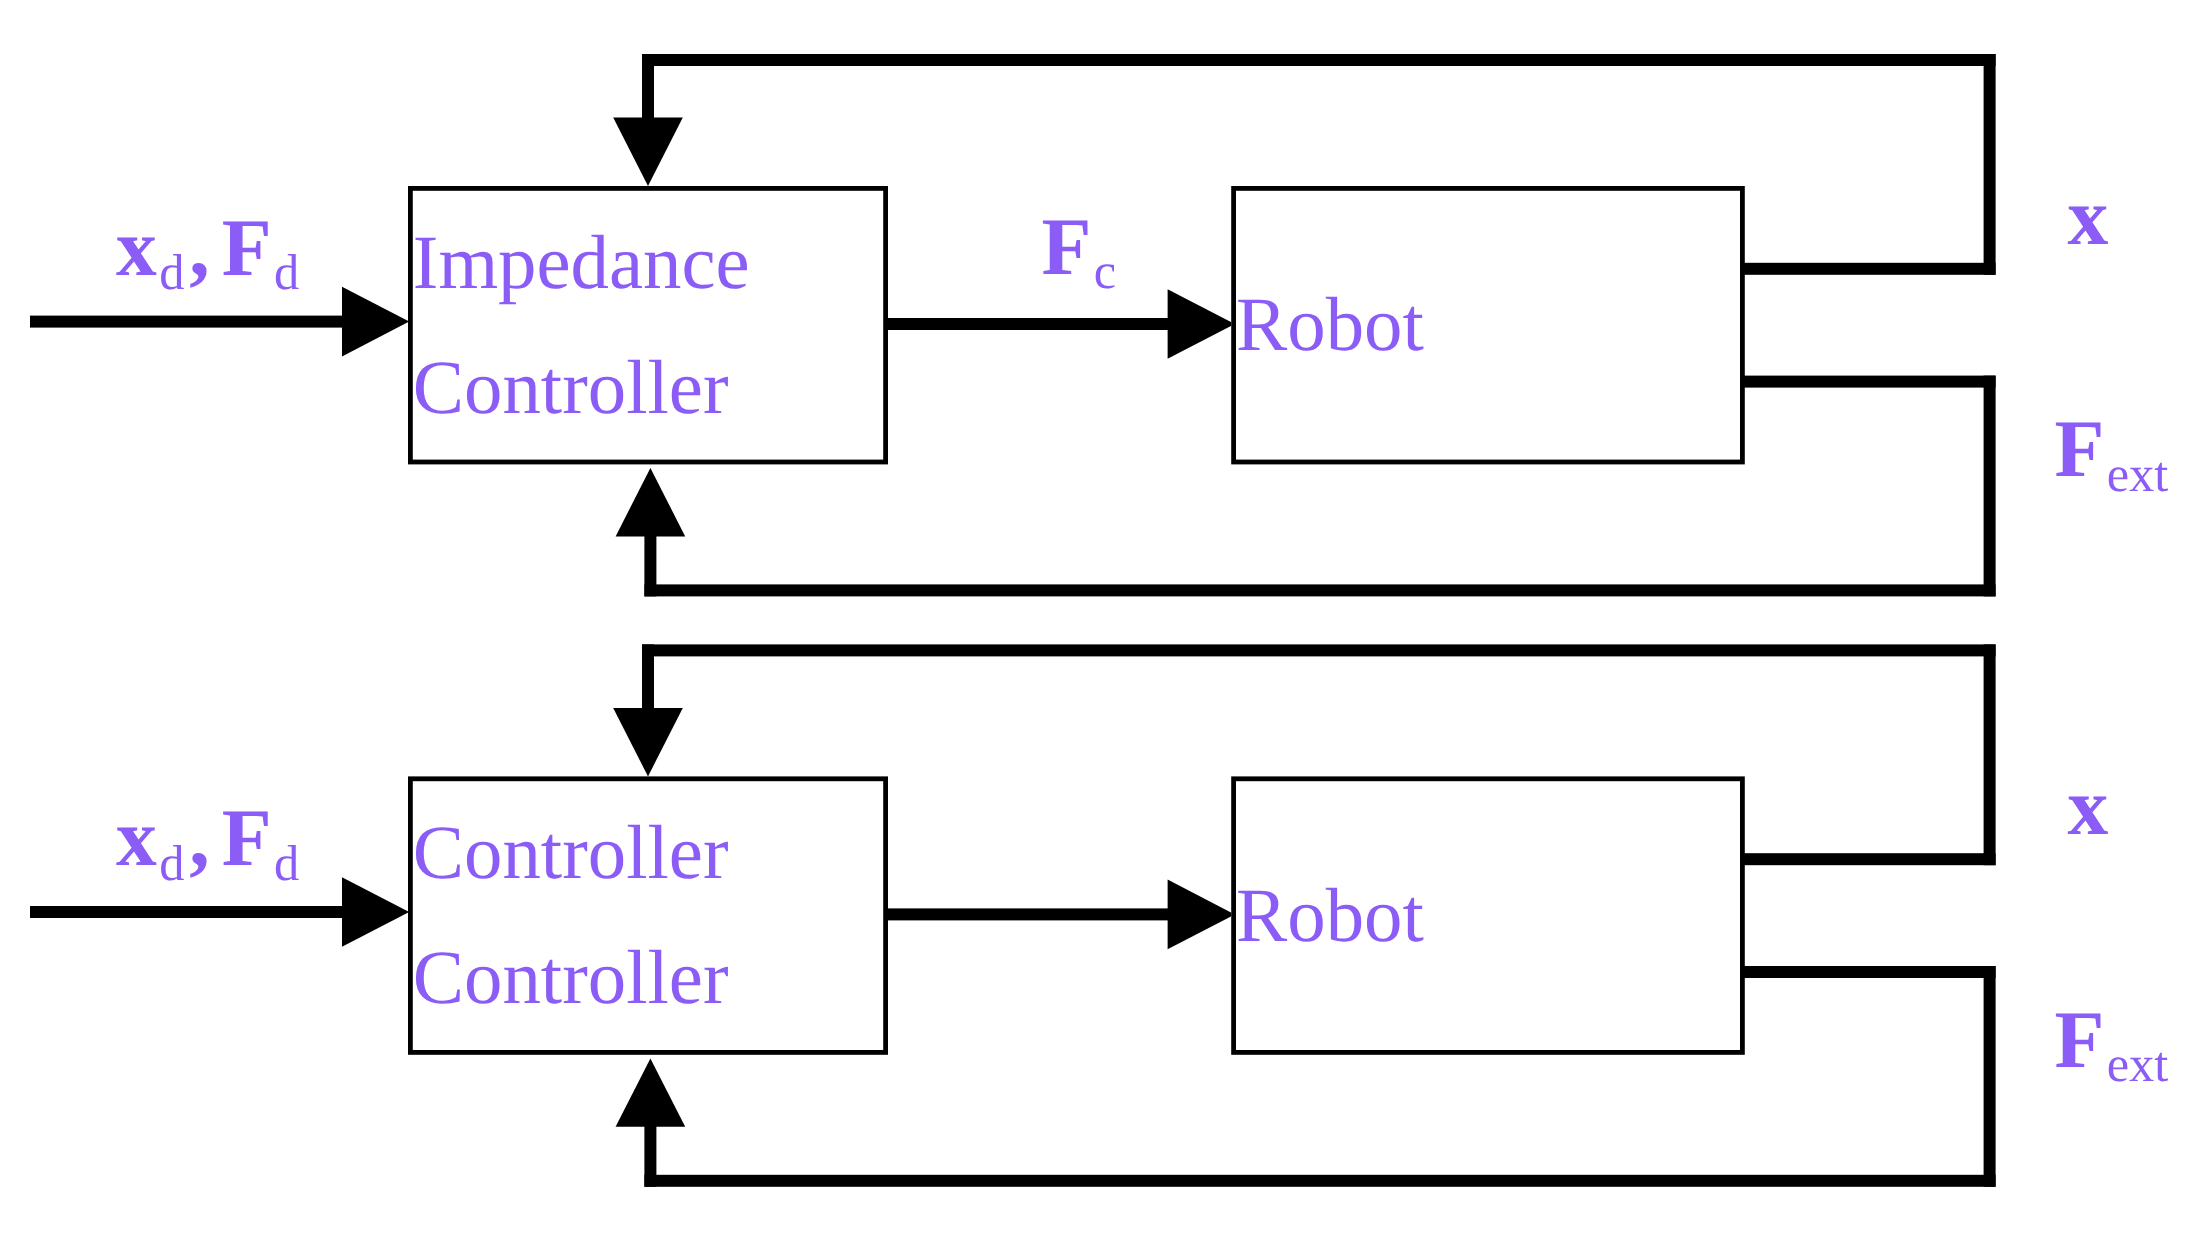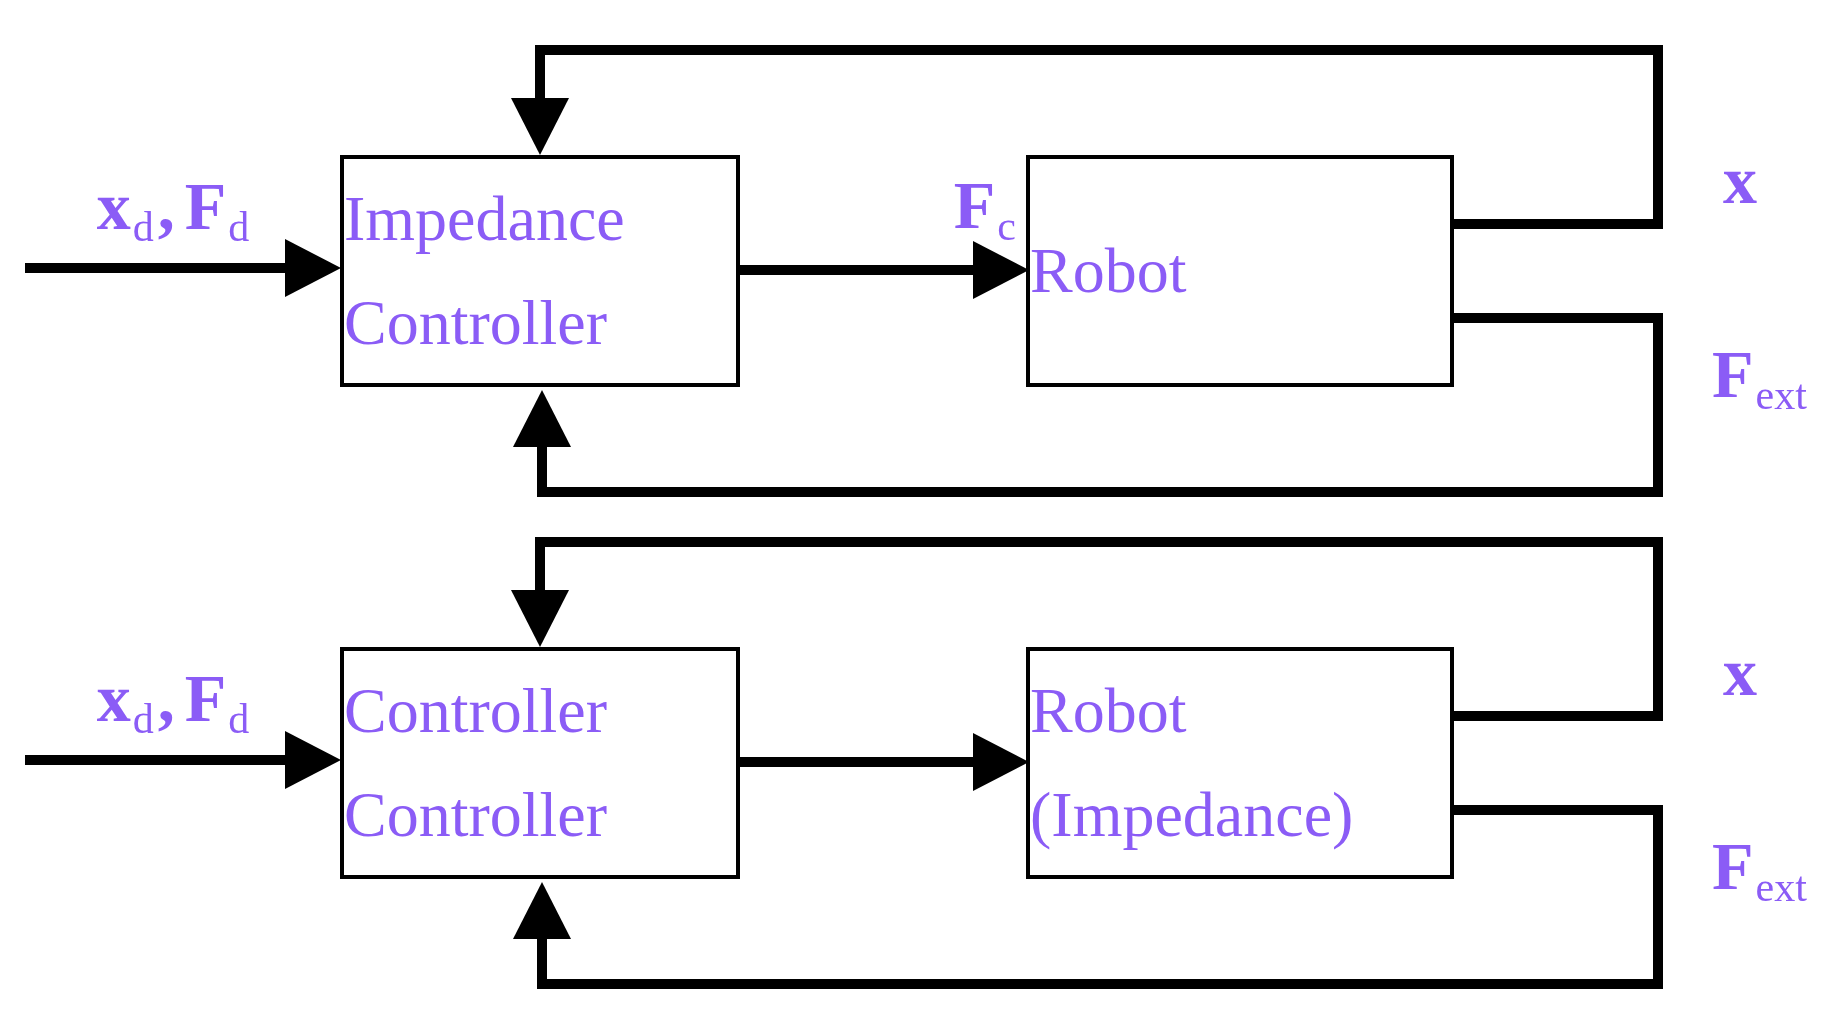--- a/index.html
+++ b/index.html
@@ -90,21 +90,21 @@
     margin-right: 10px;
   }
 
   
   .input-line      { left: 25px;  top: 263px; width: 262px; height: 10px; }
   .input-head      { left: 285px; top: 239px; }
   .input-label     { left: 73px;  top: 172px; width: 200px; text-align: center; }
 
   .command-line    { left: 740px; top: 265px; width: 235px; height: 10px; }
   .command-head    { left: 973px; top: 241px; }
-  .command-label   { left: 816px; top: 171px; width: 200px; text-align: right; }
+  .command-label   { left: 799px; top: 171px; width: 200px; text-align: center; }
 
   .fbtop-out       { left: 1452px; top: 219px; width: 211px; height: 10px; }
   .fbtop-rvert     { left: 1653px; top: 45px;  width: 10px;  height: 184px; }
   .fbtop-horiz     { left: 535px;  top: 45px;  width: 1128px; height: 10px; }
   .fbtop-lvert     { left: 535px;  top: 45px;  width: 10px;  height: 55px; }
   .fbtop-head      { left: 511px;  top: 98px; }
   .pos-label       { left: 1700px; top: 146px; width: 80px; text-align: center; }
 
   .fbbot-out       { left: 1452px; top: 313px; width: 211px; height: 10px; }
   .fbbot-rvert     { left: 1653px; top: 313px; width: 10px;  height: 184px; }
@@ -161,21 +161,20 @@
     <div class="block controller-block">
       <div>Controller</div>
       <div>Controller</div>
     </div>
 
     <div class="line command-line"></div>
     <div class="head-right command-head"></div>
 
     <div class="block robot-block">
       <div>Robot</div>
-      <div>(Impedance)</div>
     </div>
 
     <div class="line fbtop-out"></div>
     <div class="line fbtop-rvert"></div>
     <div class="line fbtop-horiz"></div>
     <div class="line fbtop-lvert"></div>
     <div class="head-down fbtop-head"></div>
     <div class="mlabel pos-label"><span>x</span></div>
 
     <div class="line fbbot-out"></div>

